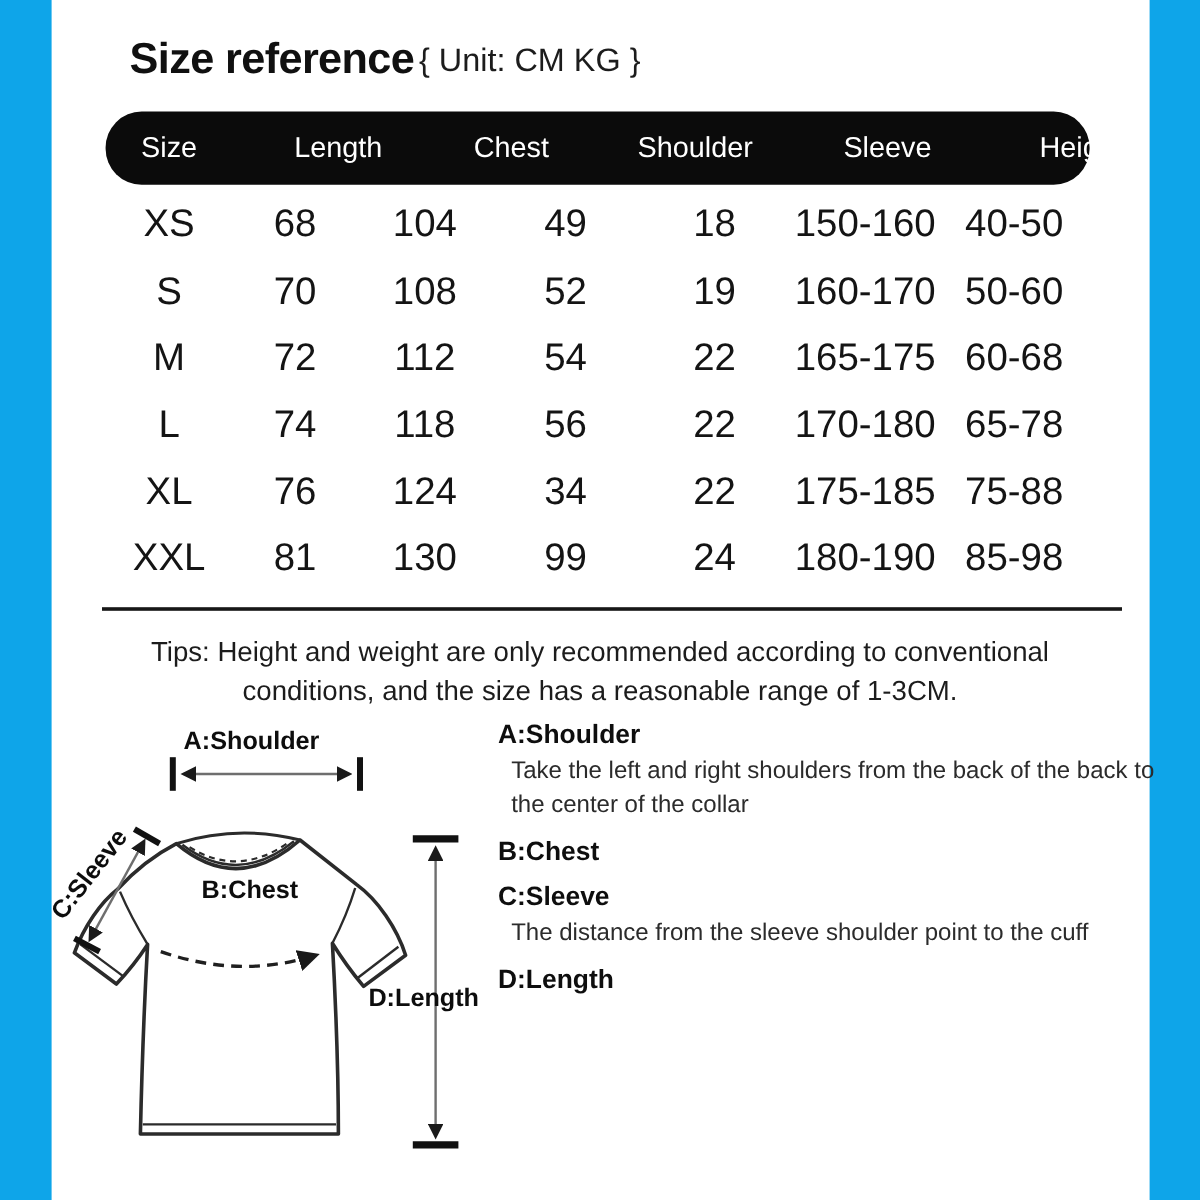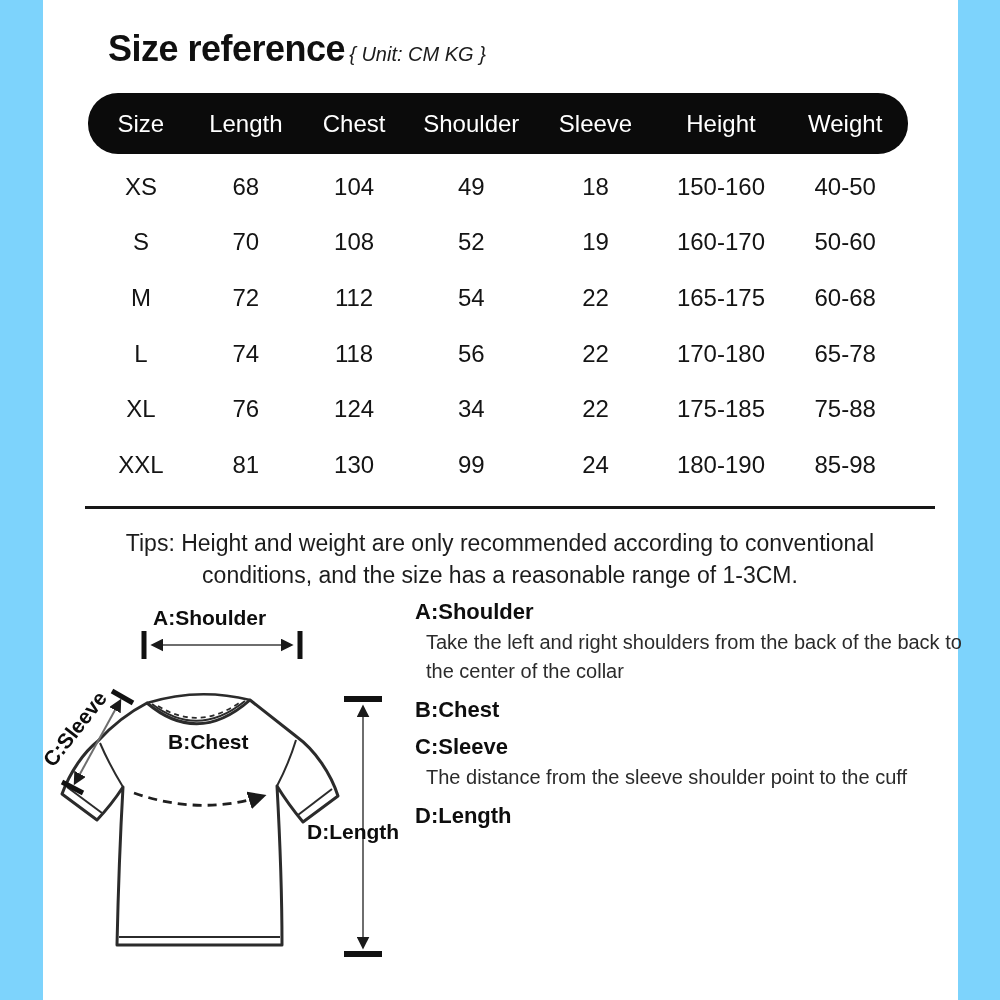--- a/index.html
+++ b/index.html
@@ -1,38 +1,39 @@
 <!DOCTYPE html>
 <html><head>
 <meta charset="utf-8">
 <style>
   * { margin:0; padding:0; box-sizing:border-box; }
   html,body { background:#e9e9e9; }
   body { font-family:"Liberation Sans", sans-serif; }
-  .screen { position:relative; width:1000px; height:1000px; background:#7dd3fc; overflow:hidden; margin:0 auto; }
+  .screen { position:relative; width:1000px; height:1000px; background:#0ea5e9; overflow:hidden; margin:0 auto; }
   .card { position:absolute; left:43px; top:0; width:915px; height:1000px; background:#ffffff; }
 
   .title-row { position:absolute; left:108px; top:28px; display:flex; align-items:flex-end; }
   .page-title { font-size:36px; font-weight:bold; color:#101010; letter-spacing:-0.5px; }
-  .unit-note { font-size:20px; color:#1c1c1c; padding-bottom:4px; margin-left:4px;font-style:italic; }
+  .unit-note { font-size:27px; color:#1c1c1c; padding-bottom:4px; margin-left:4px; }
 
   .thead {
     position:absolute; left:88px; top:93px; width:820px; height:61px;
     background:#0b0b0b; border-radius:30px;
     display:grid; grid-template-columns:12.9% 12.7% 13.7% 14.9% 15.4% 15.2% 15.1%;
     align-items:center;
+    gap:36px;
   }
   .thead .cell { color:#ffffff; font-size:24px; text-align:center; }
 
   .tbody { position:absolute; left:88px; top:159px; width:820px; }
   .trow {
     display:grid; grid-template-columns:12.9% 12.7% 13.7% 14.9% 15.4% 15.2% 15.1%;
     height:55.6px; align-items:center;
   }
-  .trow .cell { font-size:24px; color:#141414; text-align:center; }
+  .trow .cell { font-size:32px; color:#141414; text-align:center; }
 
   .divider { position:absolute; left:85px; top:506px; width:850px; height:3px; background:#171717; }
 
   .tips { position:absolute; left:120px; top:527px; width:760px; text-align:center;
           font-size:23px; line-height:32px; color:#1c1c1c; }
 
   .diagram-svg { position:absolute; left:20px; top:600px; }
 
   .diag-label { position:absolute; font-weight:bold; font-size:21px; color:#0d0d0d; white-space:nowrap; }
   .lbl-shoulder { left:153px; top:606px; }

